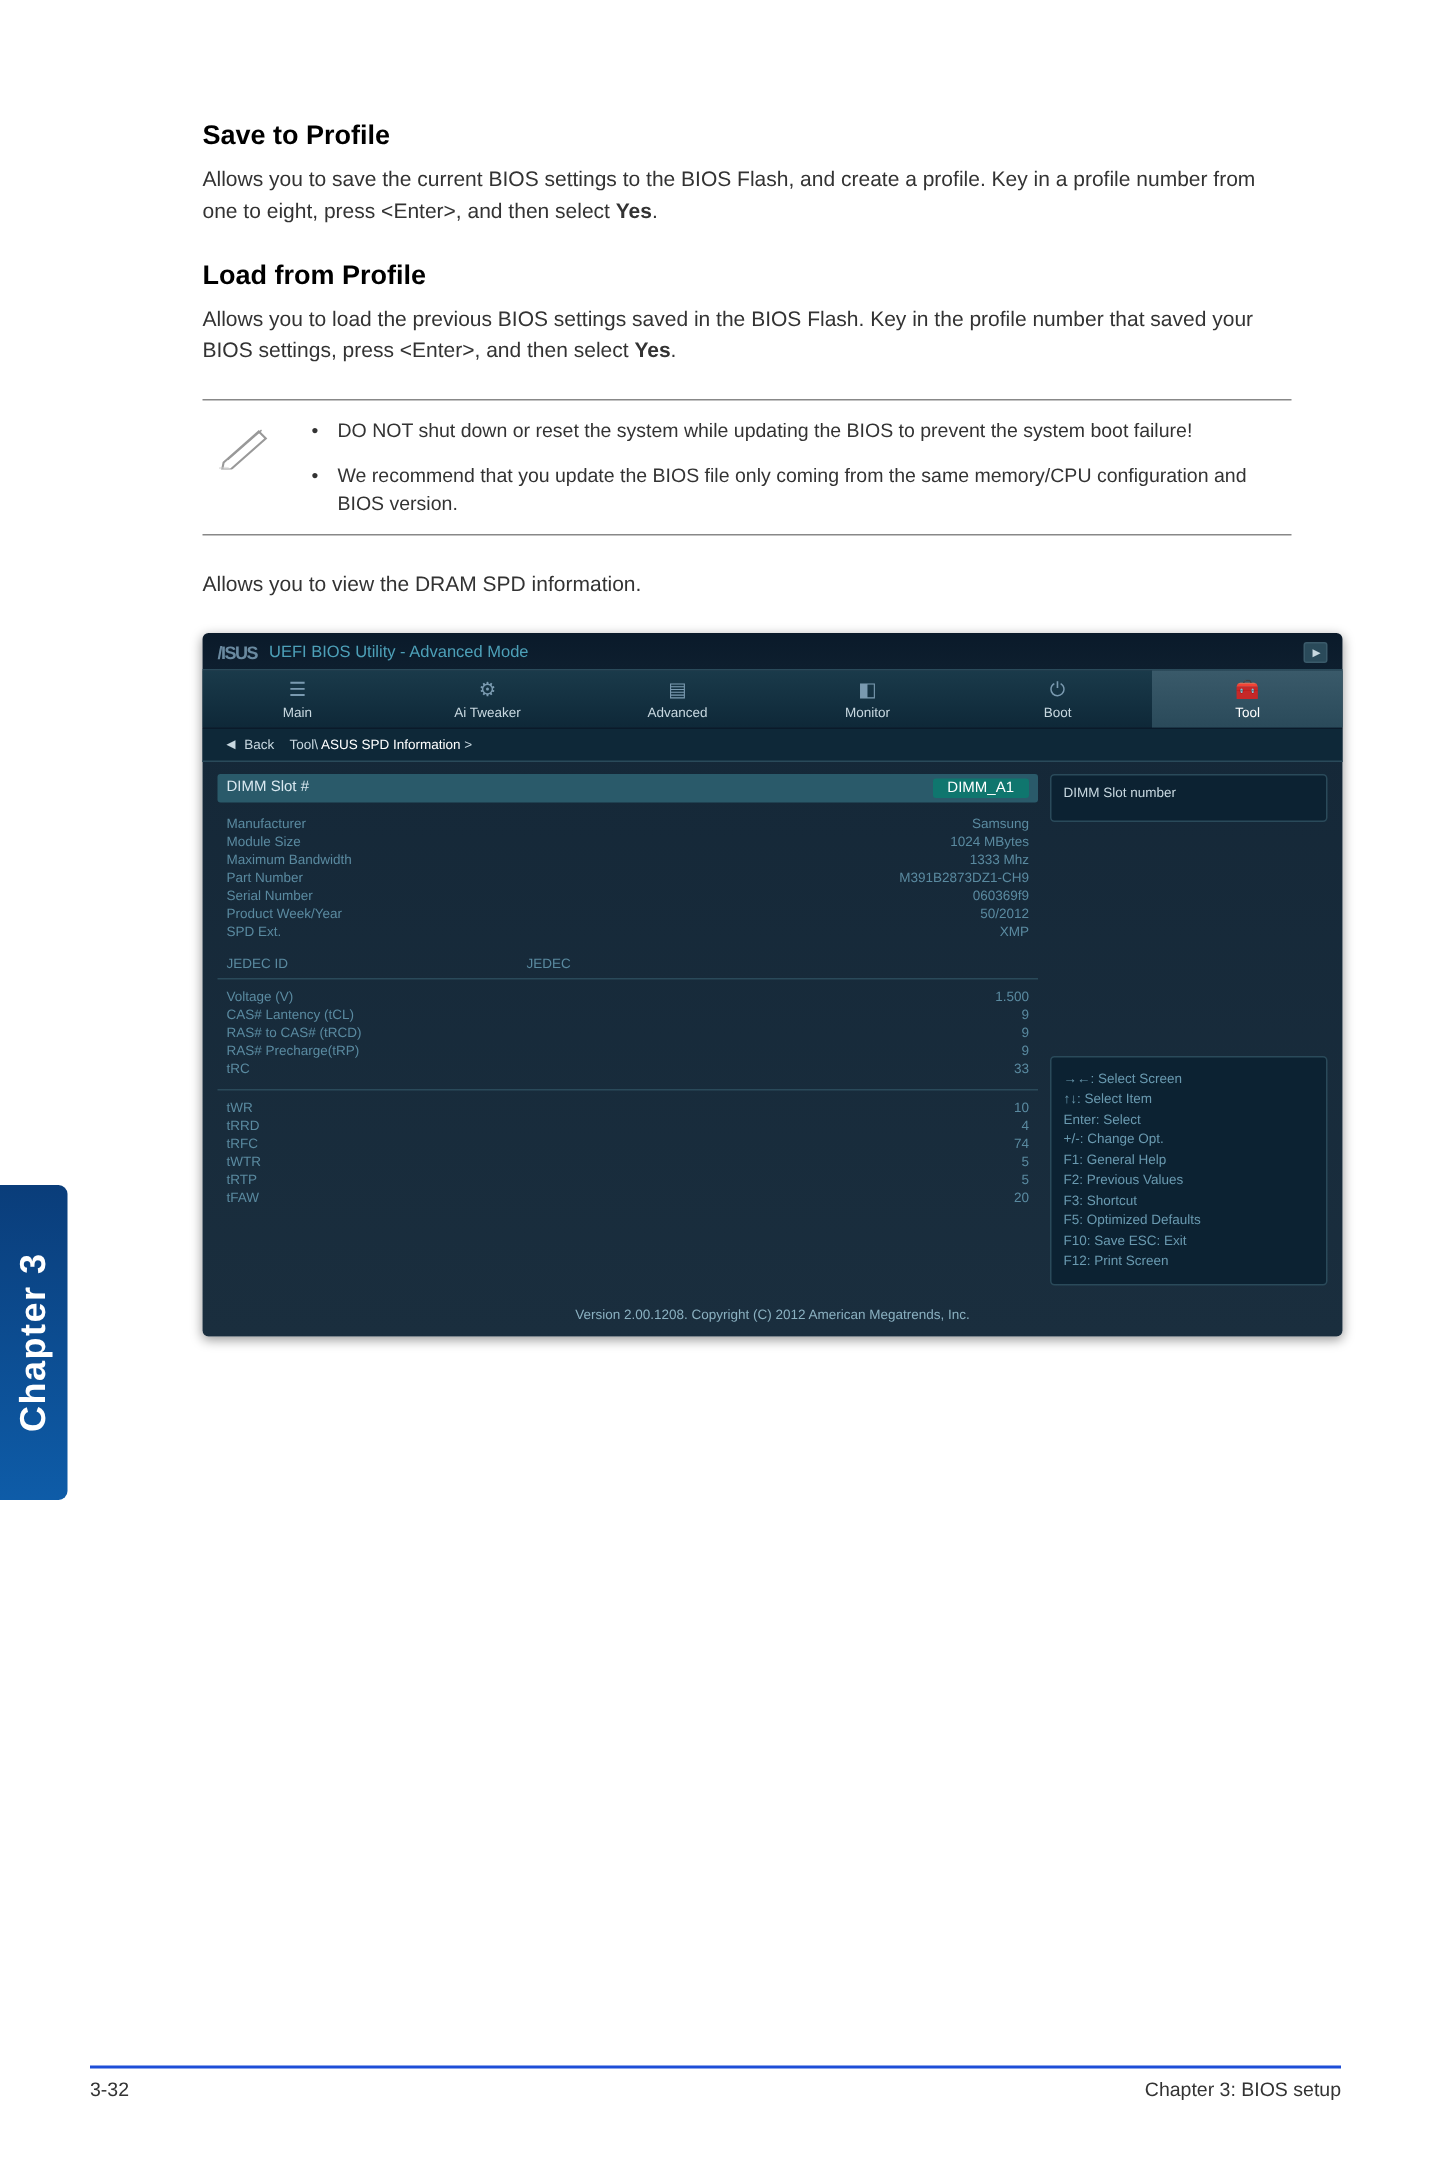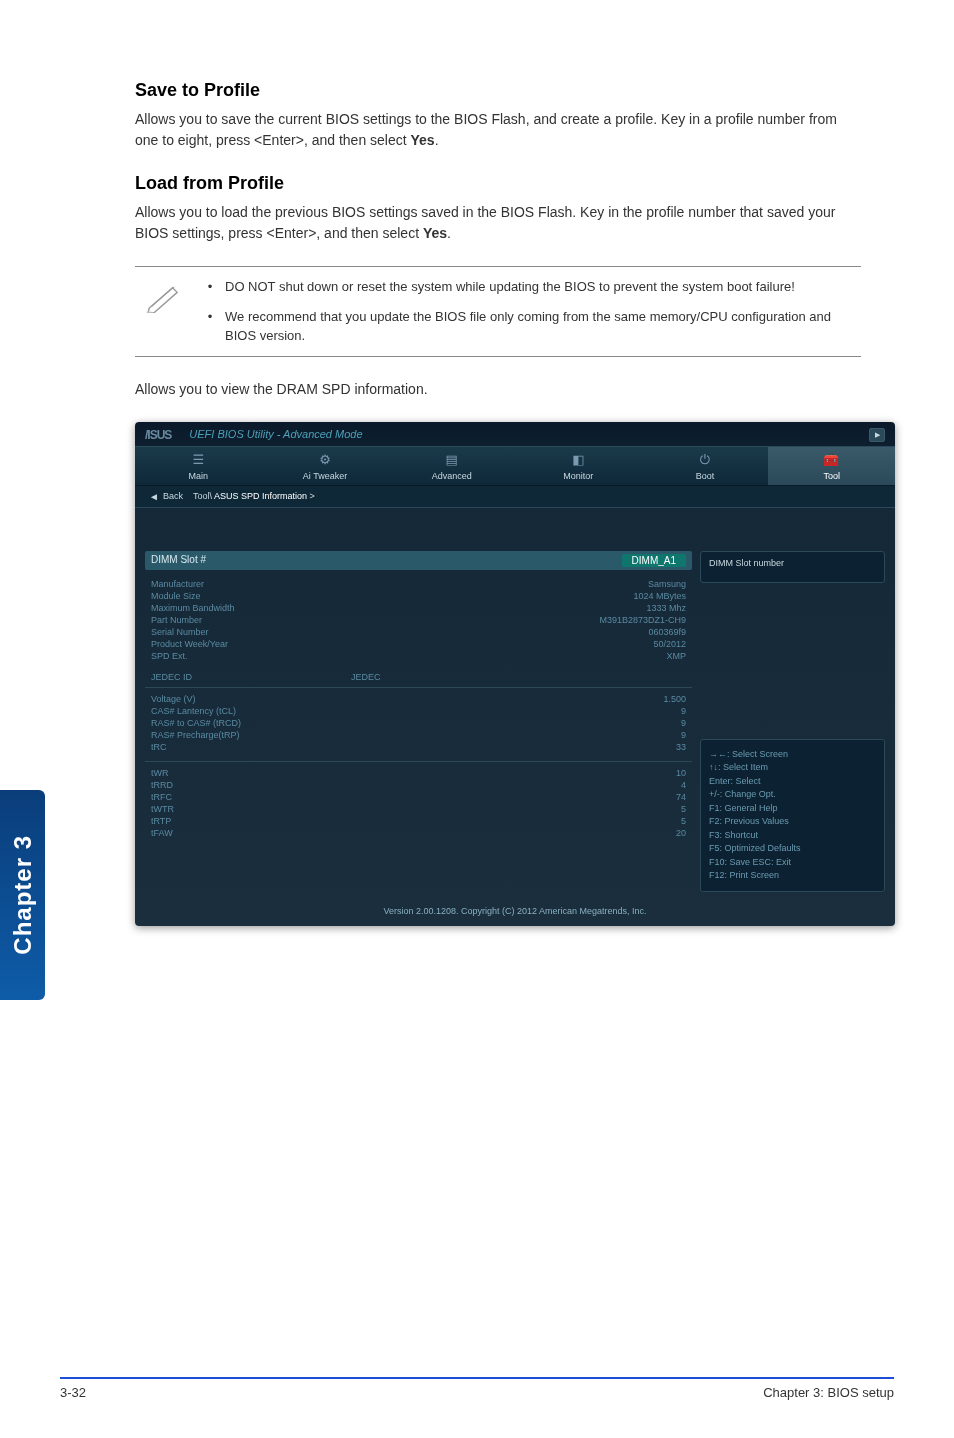--- a/index.html
+++ b/index.html
@@ -110,33 +110,32 @@
       box-shadow: 0 2px 8px rgba(0,0,0,0.4);
     }
     .bios-titlebar {
       display: flex;
       align-items: center;
       justify-content: space-between;
       padding: 6px 10px 4px 10px;
     }
     .bios-title-left {
       display: flex;
-      align-items: flex-start;
-      gap: 18px;
+      align-items: center;
+      gap: 8px;
     }
     .bios-logo {
       color: #6a8aa0;
       font-weight: bold;
       font-size: 12px;
       letter-spacing: -1px;
     }
     .bios-title-text {
       color: #4da0b8;
       font-size: 11px;
-      font-style: italic;
     }
     .bios-exit-icon {
       width: 16px;
       height: 14px;
       background: #2a4a5a;
       border: 1px solid #3a5a6a;
       border-radius: 2px;
       position: relative;
     }
     .bios-exit-icon::after {
@@ -199,21 +198,20 @@
     .bios-path {
       color: #c8d8e0;
     }
     .bios-path .highlight {
       color: #fff;
     }
     .bios-main {
       display: flex;
       padding: 8px 10px;
       gap: 8px;
-      margin-top: 35px;
     }
     .bios-left {
       flex: 1;
     }
     .bios-right {
       width: 185px;
     }
     .bios-row-highlight {
       background: #2a5a6a;
       padding: 3px 6px;

